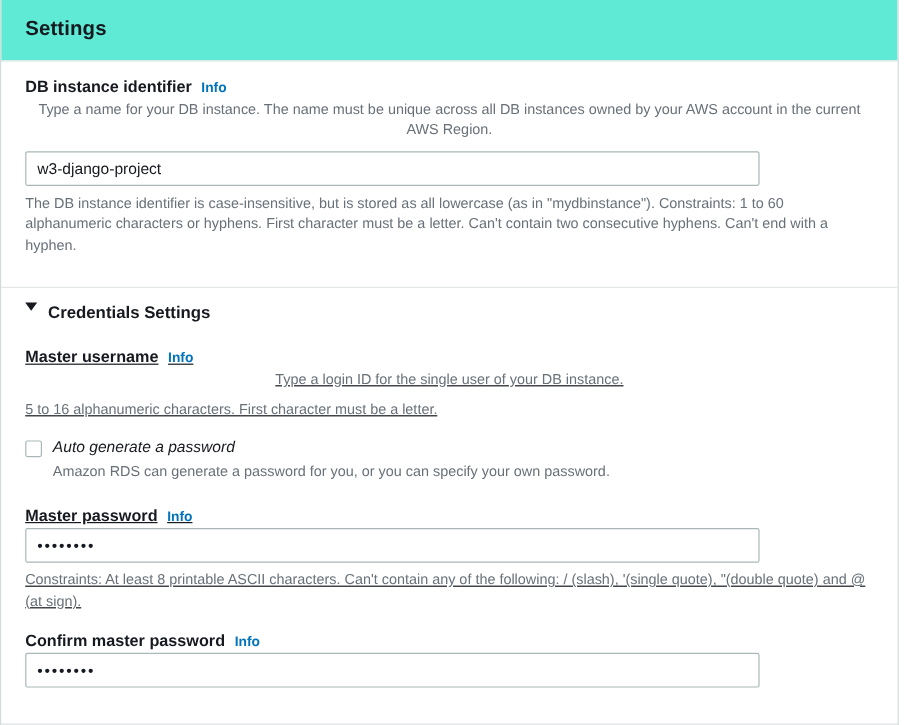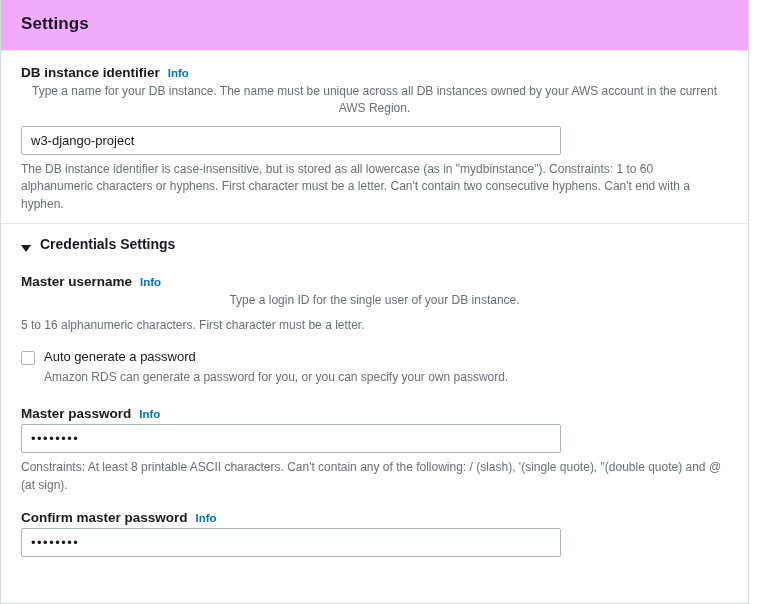--- a/index.html
+++ b/index.html
@@ -18,33 +18,33 @@
   }
   .panel {
     width: 749px;
     border: 1px solid #d5dbdb;
     border-top: none;
     background: #ffffff;
     height: 604px;
     overflow: hidden;
   }
   .panel-header {
-    background: #f0abfc;
+    background: #5eead4;
     border-bottom: 1px solid #e4e7e7;
     padding: 14px 20px 16px 20px;
   }
   .panel-header h1 {
     margin: 0;
     font-size: 17px;
     font-weight: bold;
     color: #16191f;
     letter-spacing: 0.1px;
   }
   .section {
-    padding: 14px 20px 10px 20px;
+    padding: 14px 20px 26px 20px;
     border-bottom: 1px solid #e4e7e7;
   }
   .field-label-row {
     display: flex;
     align-items: baseline;
     gap: 8px;
     margin-bottom: 3px;
   }
   .field-label {
     font-size: 13.5px;
@@ -67,34 +67,34 @@
     text-align: center;
   }
   .hint {
     font-size: 12px;
     color: #687078;
     line-height: 1.45;
     margin: 6px 0 0 0;
     max-width: 722px;
   }
   input[type="text"], input[type="password"] {
-    width: 540px;
+    width: 612px;
     height: 29px;
     padding: 4px 9px;
     border: 1px solid #aab7b8;
     border-radius: 2px;
     background: #ffffff;
     font-family: "Liberation Sans", sans-serif;
     font-size: 13px;
     color: #16191f;
     outline: none;
   }
   .expander-row {
     display: flex;
-    align-items: flex-end;
+    align-items: flex-start;
     gap: 9px;
     padding: 0 0 2px 0;
   }
   .caret {
     width: 0; height: 0;
     border-left: 5.5px solid transparent;
     border-right: 5.5px solid transparent;
     border-top: 7px solid #16191f;
     cursor: pointer;
   }
@@ -120,29 +120,30 @@
     background: #ffffff;
     margin-top: 2px;
     flex: 0 0 auto;
     cursor: pointer;
   }
   .checkbox-text { }
   .checkbox-label {
     font-size: 13px;
     color: #16191f;
     line-height: 1.2;
+    font-style: italic;
   }
   .checkbox-desc {
     font-size: 12px;
     color: #687078;
     margin-top: 5px;
     line-height: 1.4;
     text-align: center;
   }
-  .mt18 { margin-top: 20px; }
+  .mt18 { margin-top: 20px; text-decoration: underline; }
   .mt14 { margin-top: 16px; }
 </style>
 </head>
 <body>
 
 <div class="panel">
 
   <div class="panel-header">
     <h1>Settings</h1>
   </div>

